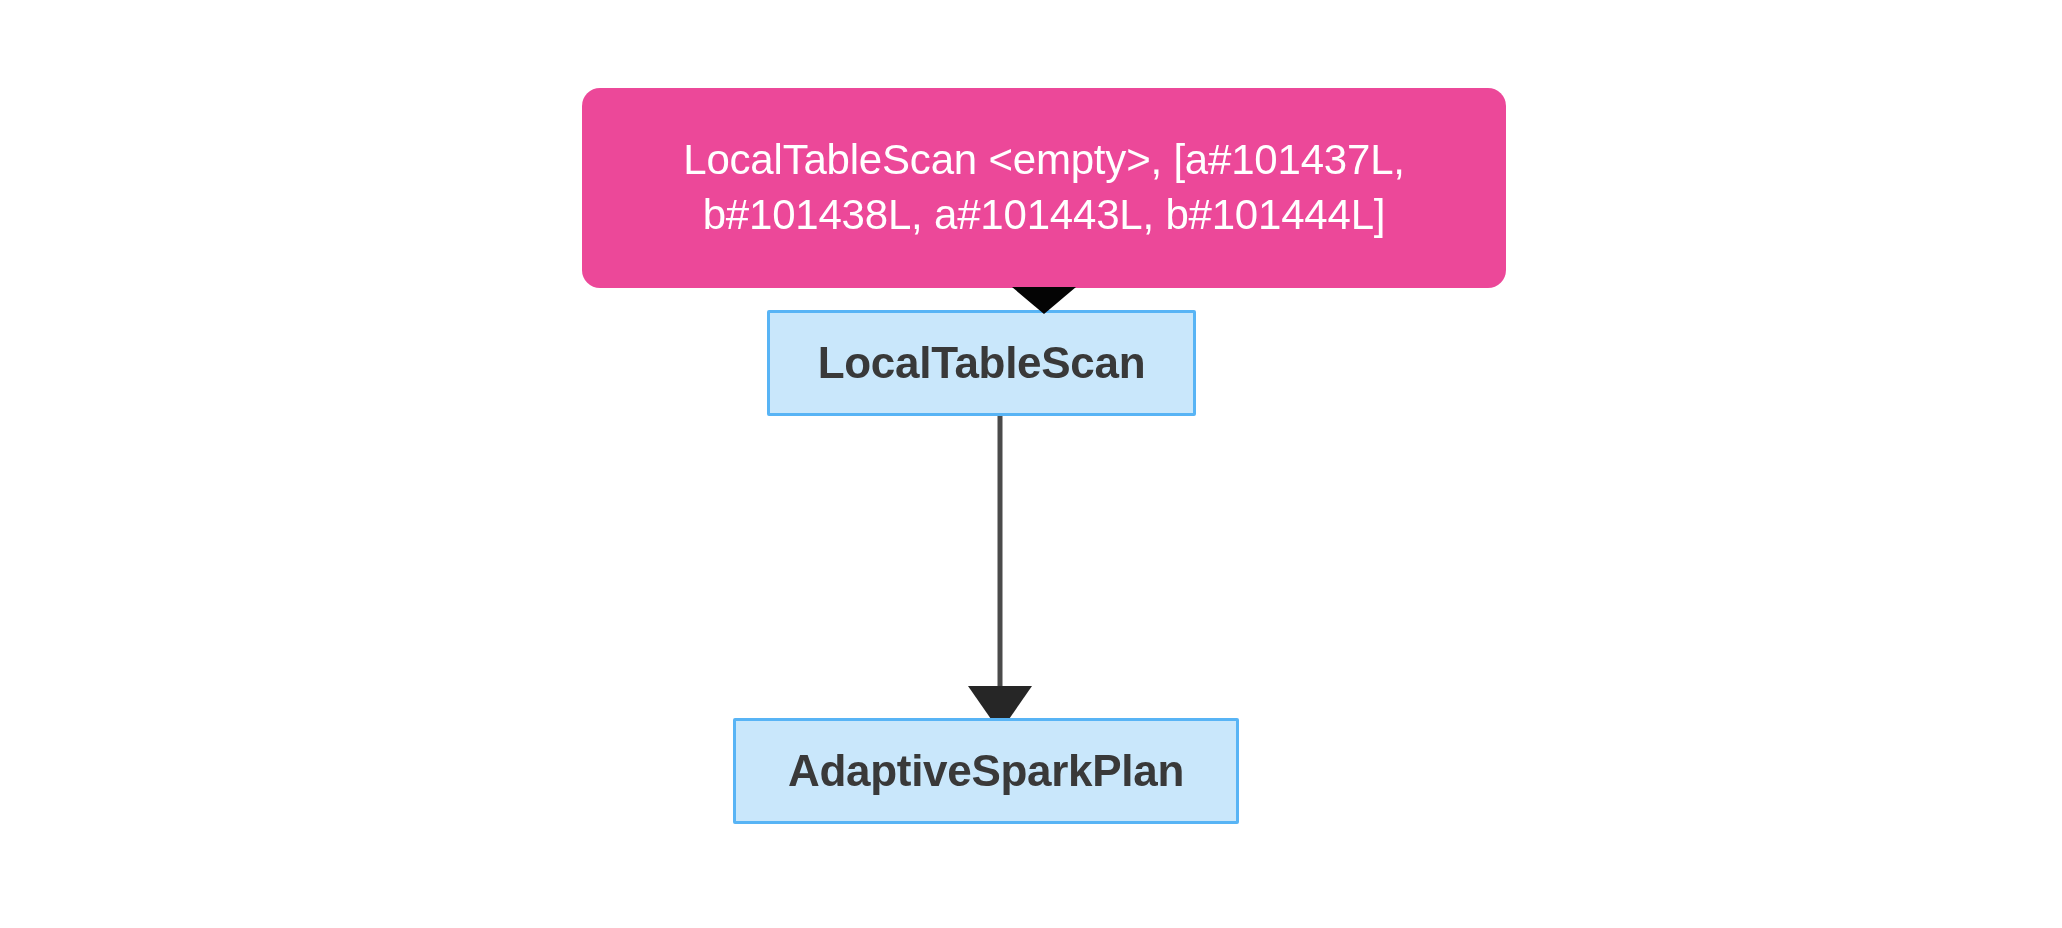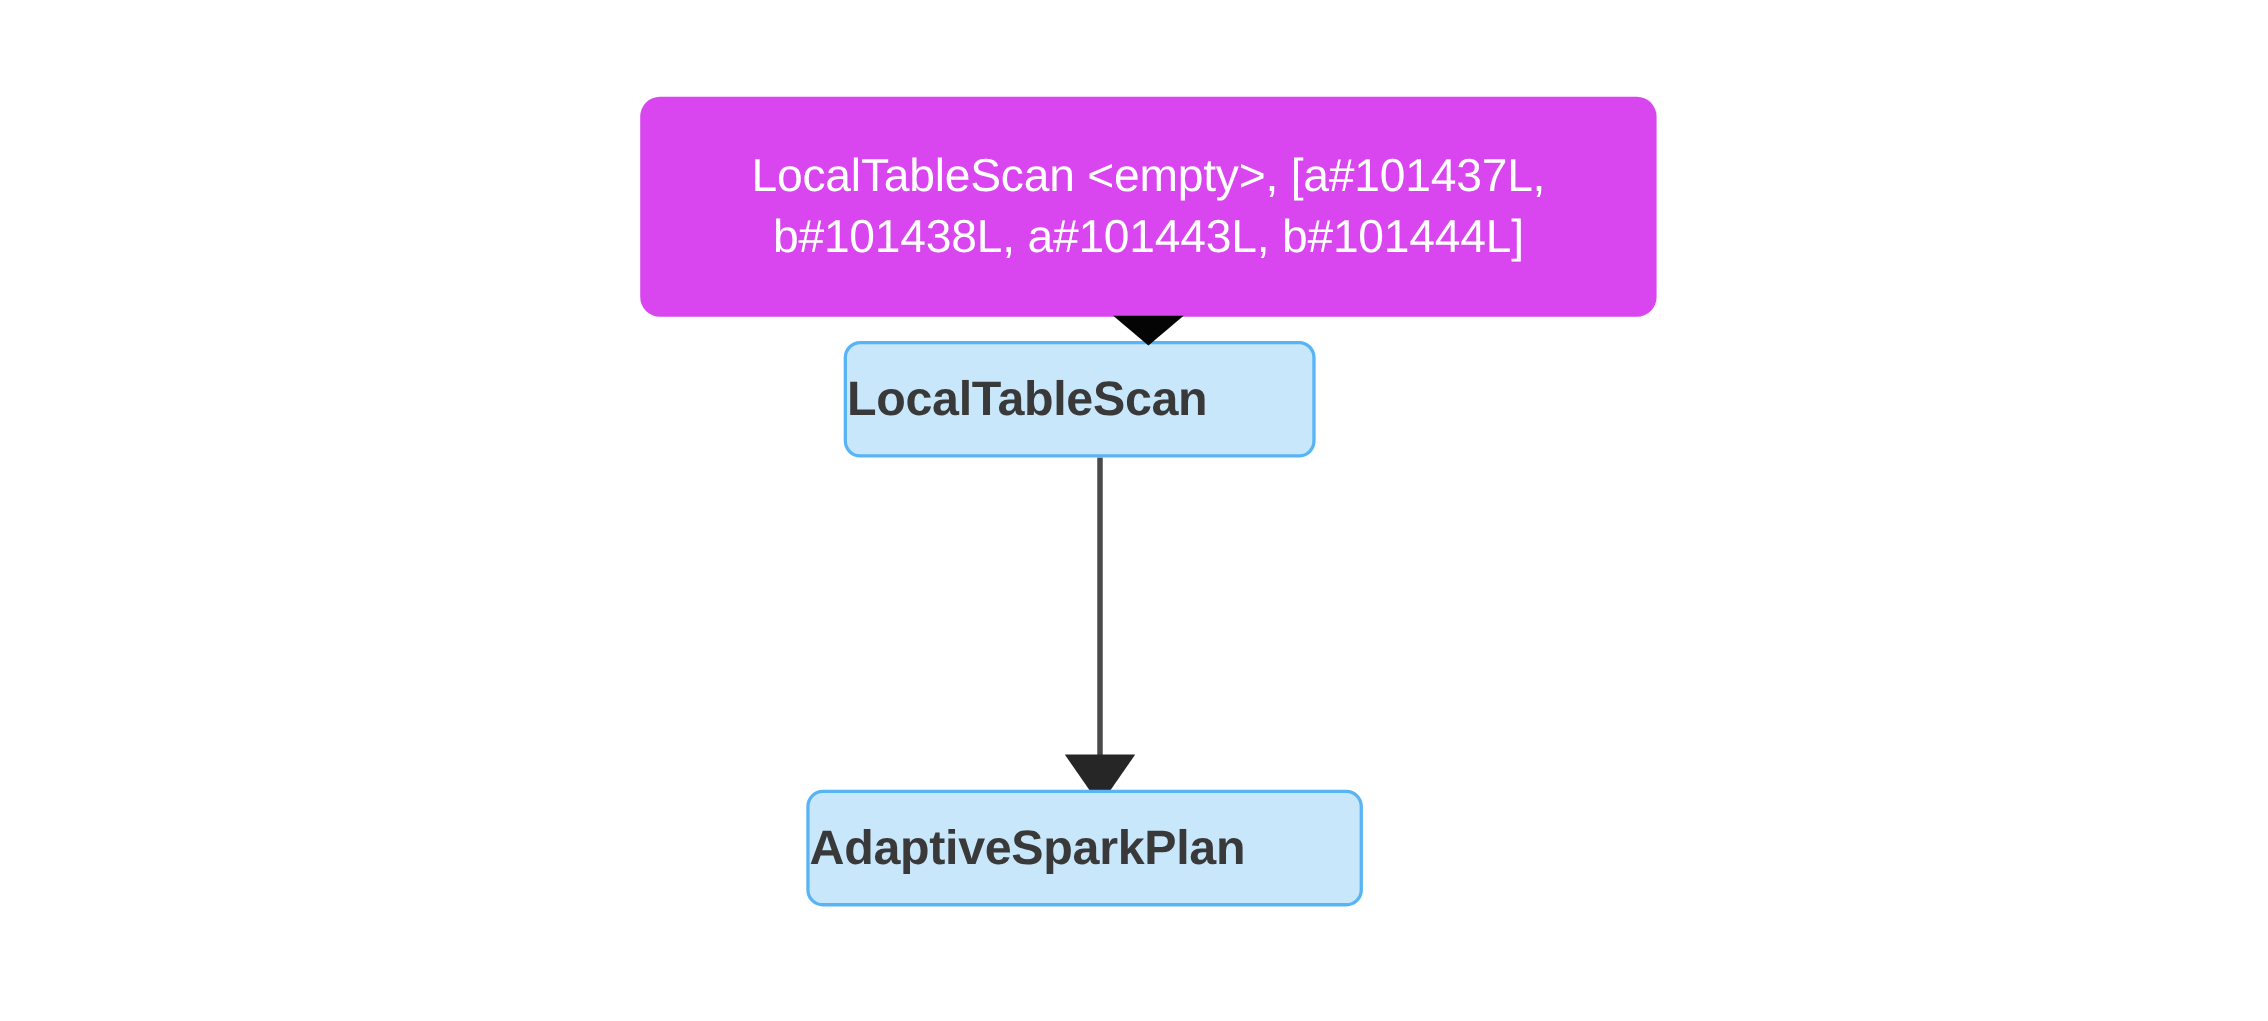--- a/index.html
+++ b/index.html
@@ -25,21 +25,21 @@
     height: 928px;
   }
 
   
   .tooltip {
     position: absolute;
     left: 582px;
     top: 88px;
     width: 924px;
     height: 200px;
-    background: #d946ef;
+    background: #ec4899;
     border-radius: 18px;
     box-sizing: border-box;
     display: flex;
     align-items: center;
     justify-content: center;
     z-index: 5;
   }
   .tooltip-text {
     color: #ffffff;
     font-family: "Liberation Sans", sans-serif;
@@ -61,25 +61,25 @@
     border-left: 32px solid transparent;
     border-right: 32px solid transparent;
     border-top: 27px solid #040404;
   }
 
   
   .plan-node {
     position: absolute;
     background: #c9e7fb;
     border: 3px solid #58b4f5;
-    border-radius: 15px;
+    border-radius: 2px;
     box-sizing: border-box;
     display: flex;
     align-items: center;
-    justify-content: flex-start;
+    justify-content: center;
     z-index: 4;
   }
   .plan-node-label {
     color: #393939;
     font-family: "Liberation Sans", sans-serif;
     font-weight: bold;
     font-size: 44px;
     letter-spacing: -0.3px;
     white-space: nowrap;
   }

